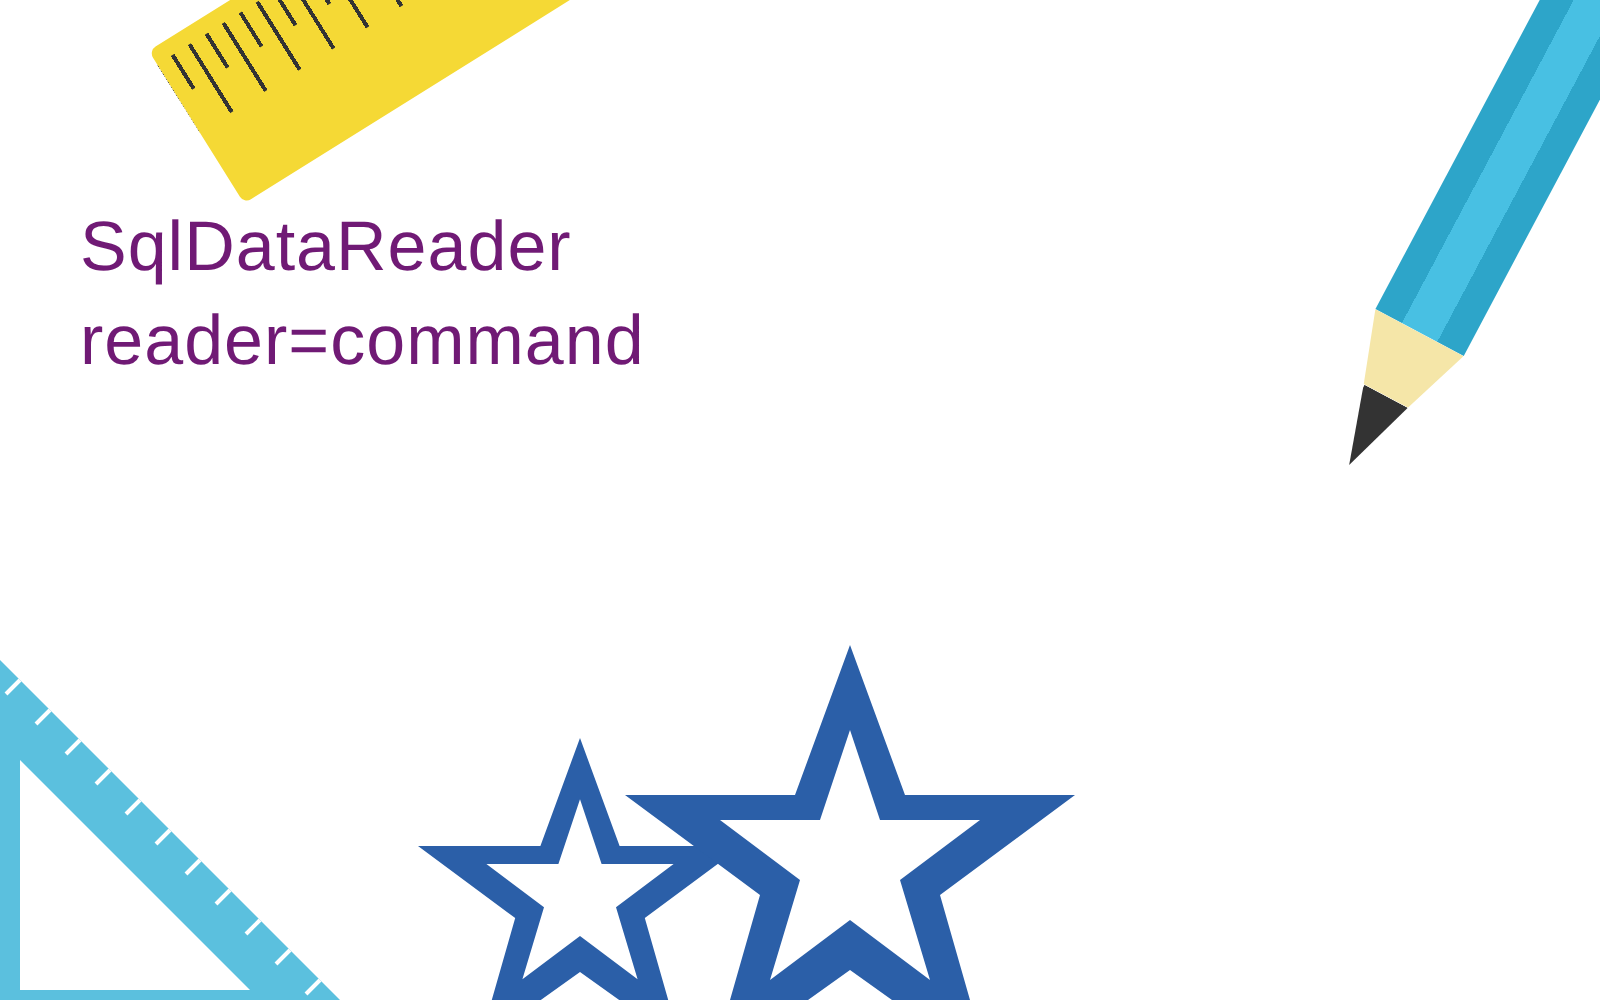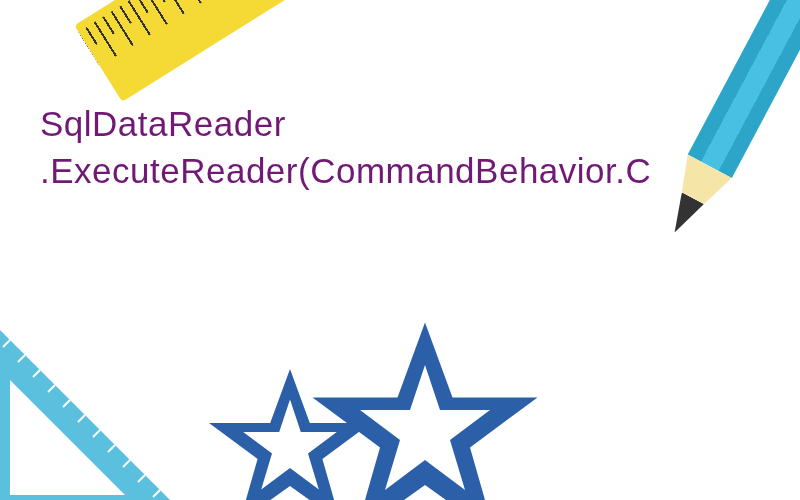--- a/index.html
+++ b/index.html
@@ -168,14 +168,14 @@
 
 <div class="star star-2">
   <svg viewBox="0 0 100 100">
     <path d="M50 5 L61 35 L95 35 L68 55 L78 90 L50 70 L22 90 L32 55 L5 35 L39 35 Z" fill="#2b5fa8"></path>
     <path d="M50 22 L56 40 L76 40 L60 52 L66 72 L50 60 L34 72 L40 52 L24 40 L44 40 Z" fill="#fff"></path>
   </svg>
 </div>
 
 <div class="code-text">
   <div>SqlDataReader</div>
-  <div>.ExecuteReader(CommandBehavior.C</div>
+  <div>reader=command</div>
 </div>
 
 </body></html>

